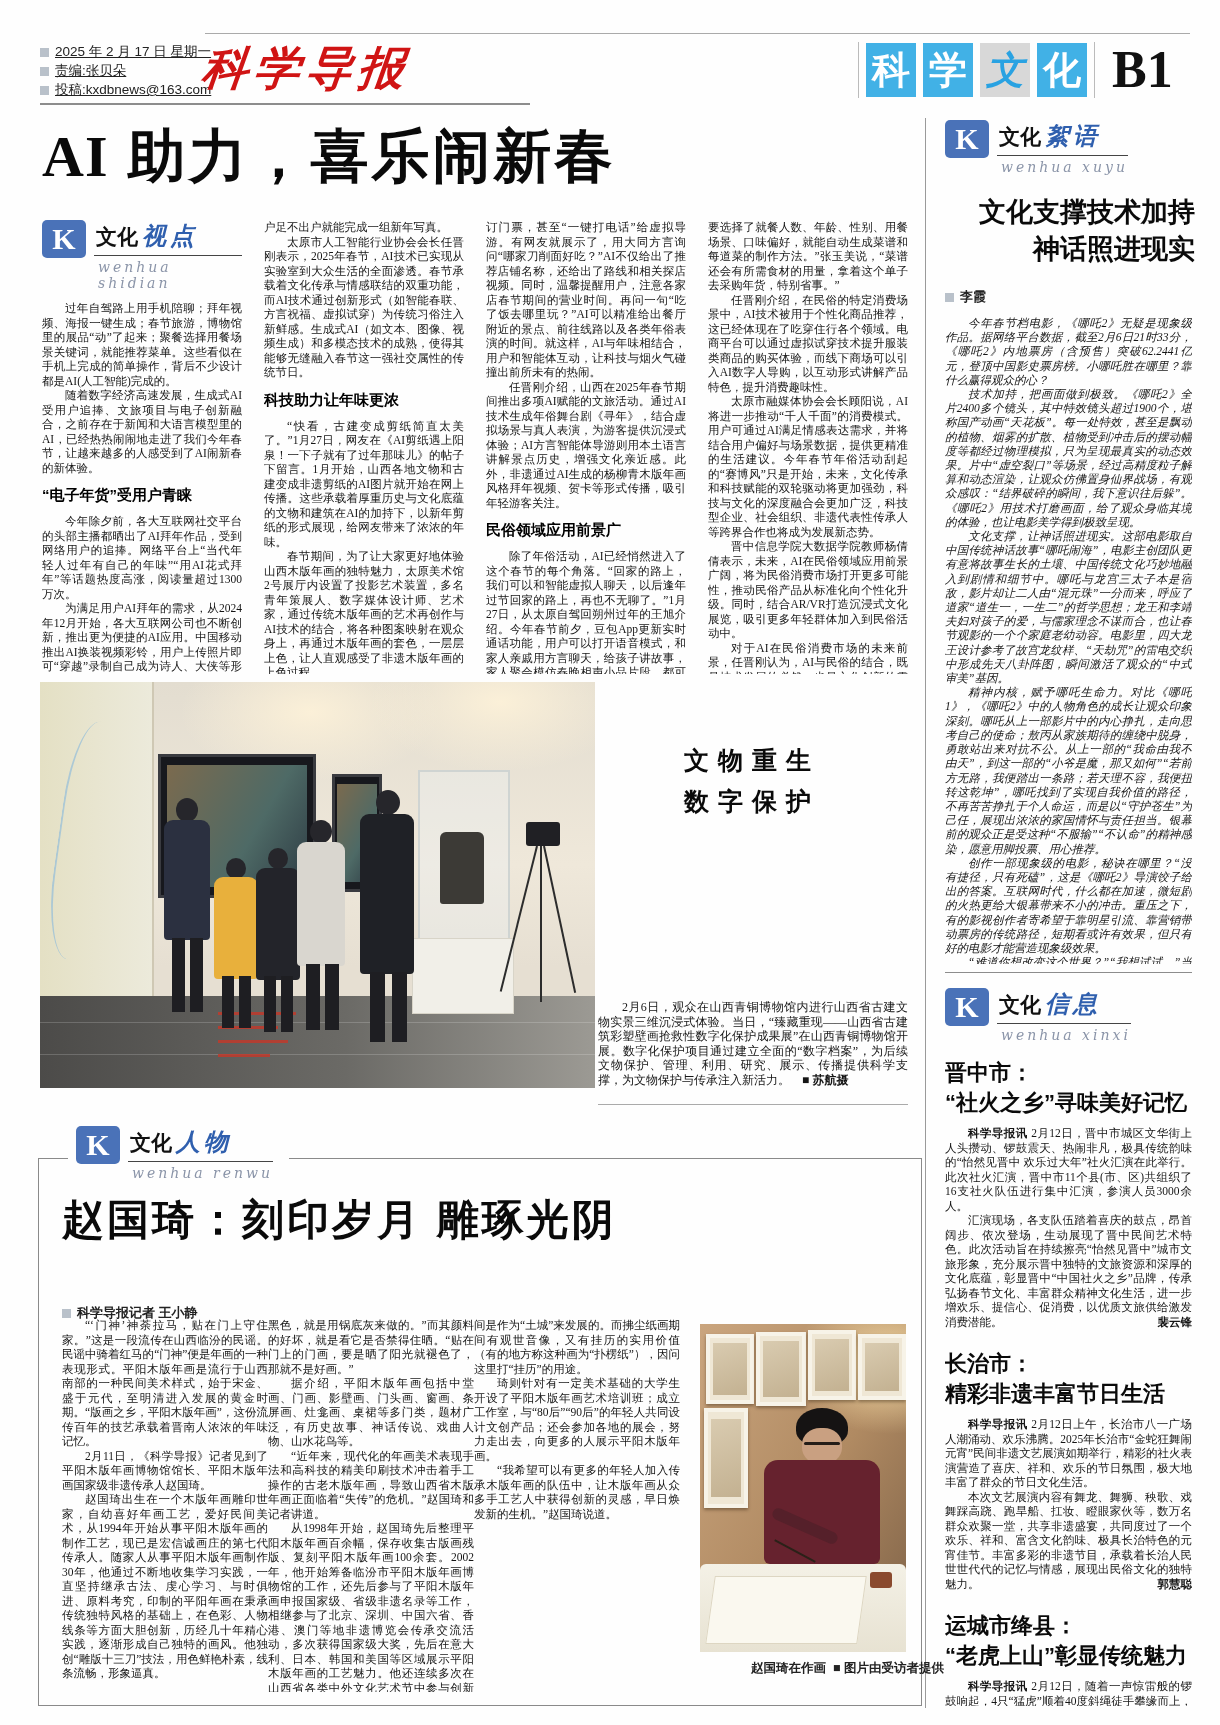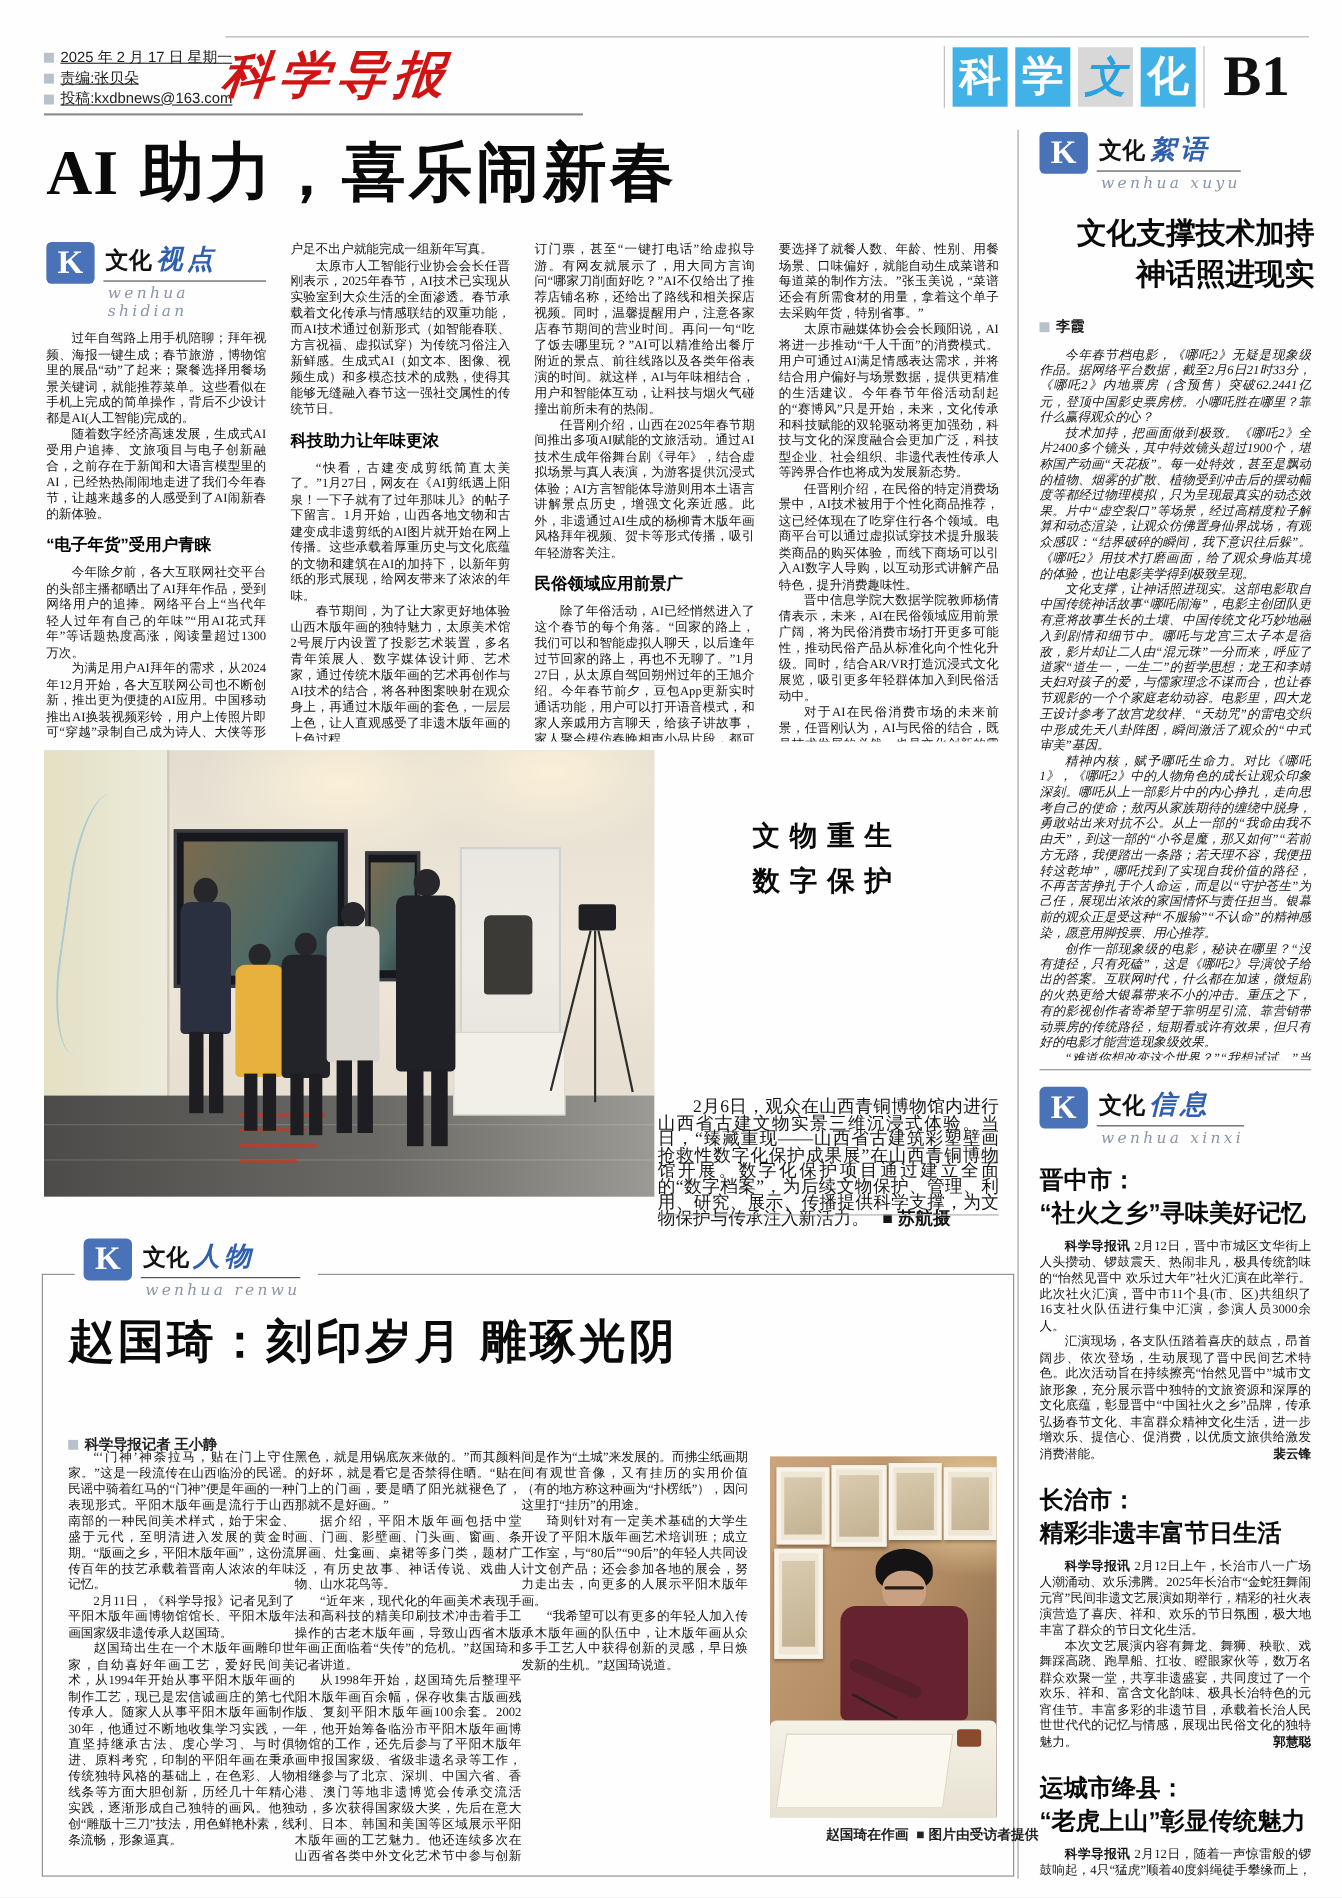--- a/index.html
+++ b/index.html
@@ -42,21 +42,21 @@
   .lead-headline{font-family:"Liberation Sans",sans-serif;font-weight:bold;font-size:58px;
                  letter-spacing:3px;color:#0a0a0a;white-space:nowrap;}
   .lead-headline .en{font-family:"Liberation Serif",serif;letter-spacing:1px;}
   .cap-title{font:bold 25px "Liberation Sans",sans-serif;letter-spacing:9px;line-height:41px;
              text-align:center;color:#0a0a0a;}
   .xuyu-headline{font:bold 27px/37px "Liberation Sans",sans-serif;color:#0a0a0a;}
   .byline{font:bold 13px "Liberation Sans",sans-serif;color:#222;}
   .news h3{margin:0 0 8px;font:bold 22px/30px "Liberation Sans",sans-serif;color:#0a0a0a;}
   .news{margin-bottom:20px;}
   .renwu-headline{font:bold 42px "Liberation Sans",sans-serif;letter-spacing:3px;color:#0a0a0a;white-space:nowrap;}
-  .caption{font-size:16px;line-height:14.5px;text-align:justify;color:#151515;}
+  .caption{font-size:12px;line-height:14.5px;text-align:justify;color:#151515;}
   .credit{font-family:"Liberation Sans",sans-serif;font-weight:bold;margin-left:12px;}
   
   .photo{overflow:hidden;position:absolute;}
   .photo *{position:absolute;}
   .museum{background:linear-gradient(180deg,#e3ddd0 0%,#efe8da 45%,#e6dfd2 70%);}
   .museum .glow{width:260px;height:140px;border-radius:50%;background:radial-gradient(closest-side,#fbf0d8,rgba(251,240,216,0));}
   .museum .mapwall{left:0;top:0;width:112px;height:100%;background:linear-gradient(90deg,#e4e0c4,#eceadb);border-right:2px solid #cfc8b4;}
   .museum .river{left:18px;top:40px;width:70px;height:240px;border-left:2px solid #9fc3d8;border-radius:40% 60% 50% 40%;transform:rotate(8deg);opacity:.8;}
   .museum .floor{left:0;bottom:0;width:100%;height:92px;background:linear-gradient(90deg,#4c4b49 0%,#6b6a66 55%,#9c9a94 100%);}
   .museum .floorline{height:1px;background:rgba(255,255,255,.18);}
@@ -139,22 +139,22 @@
         <p class="para">春节期间，为了让大家更好地体验山西木版年画的独特魅力，太原美术馆2号展厅内设置了投影艺术装置，多名青年策展人、数字媒体设计师、艺术家，通过传统木版年画的艺术再创作与AI技术的结合，将各种图案映射在观众身上，再通过木版年画的套色，一层层上色，让人直观感受了非遗木版年画的上色过程。</p>
       </div>
     <div class="col">
         <p class="para noindent">订门票，甚至“一键打电话”给虚拟导游。有网友就展示了，用大同方言询问“哪家刀削面好吃？”AI不仅给出了推荐店铺名称，还给出了路线和相关探店视频。同时，温馨提醒用户，注意各家店春节期间的营业时间。再问一句“吃了饭去哪里玩？”AI可以精准给出餐厅附近的景点、前往线路以及各类年俗表演的时间。就这样，AI与年味相结合，用户和智能体互动，让科技与烟火气碰撞出前所未有的热闹。</p>
         <p class="para">任晋刚介绍，山西在2025年春节期间推出多项AI赋能的文旅活动。通过AI技术生成年俗舞台剧《寻年》，结合虚拟场景与真人表演，为游客提供沉浸式体验；AI方言智能体导游则用本土语言讲解景点历史，增强文化亲近感。此外，非遗通过AI生成的杨柳青木版年画风格拜年视频、贺卡等形式传播，吸引年轻游客关注。</p>
         <h4 class="subhead">民俗领域应用前景广</h4>
         <p class="para">除了年俗活动，AI已经悄然进入了这个春节的每个角落。“回家的路上，我们可以和智能虚拟人聊天，以后逢年过节回家的路上，再也不无聊了。”1月27日，从太原自驾回朔州过年的王旭介绍。今年春节前夕，豆包App更新实时通话功能，用户可以打开语音模式，和家人亲戚用方言聊天，给孩子讲故事，家人聚会模仿春晚相声小品片段，都可以用豆包语音通话作为辅助。</p>
       </div>
     <div class="col">
         <p class="para noindent">要选择了就餐人数、年龄、性别、用餐场景、口味偏好，就能自动生成菜谱和每道菜的制作方法。”张玉美说，“菜谱还会有所需食材的用量，拿着这个单子去采购年货，特别省事。”</p>
+        <p class="para">任晋刚介绍，在民俗的特定消费场景中，AI技术被用于个性化商品推荐，这已经体现在了吃穿住行各个领域。电商平台可以通过虚拟试穿技术提升服装类商品的购买体验，而线下商场可以引入AI数字人导购，以互动形式讲解产品特色，提升消费趣味性。</p>
         <p class="para">太原市融媒体协会会长顾阳说，AI将进一步推动“千人千面”的消费模式。用户可通过AI满足情感表达需求，并将结合用户偏好与场景数据，提供更精准的生活建议。今年春节年俗活动刮起的“赛博风”只是开始，未来，文化传承和科技赋能的双轮驱动将更加强劲，科技与文化的深度融合会更加广泛，科技型企业、社会组织、非遗代表性传承人等跨界合作也将成为发展新态势。</p>
-        <p class="para">任晋刚介绍，在民俗的特定消费场景中，AI技术被用于个性化商品推荐，这已经体现在了吃穿住行各个领域。电商平台可以通过虚拟试穿技术提升服装类商品的购买体验，而线下商场可以引入AI数字人导购，以互动形式讲解产品特色，提升消费趣味性。</p>
         <p class="para">晋中信息学院大数据学院教师杨倩倩表示，未来，AI在民俗领域应用前景广阔，将为民俗消费市场打开更多可能性，推动民俗产品从标准化向个性化升级。同时，结合AR/VR打造沉浸式文化展览，吸引更多年轻群体加入到民俗活动中。</p>
         <p class="para">对于AI在民俗消费市场的未来前景，任晋刚认为，AI与民俗的结合，既是技术发展的必然，也是文化创新的需求。山西省通过文旅、消费、通信等多领域的AI实践，展现了技术与传统融合的潜力。未来，随着技术迭代与政策支持，AI将在民俗消费中扮演更核心的角色，既守护文化根脉，又开拓商业新局。</p>
       </div>
   </div>
 
   <div class="photo museum" style="left:40px;top:682px;width:555px;height:406px;">
     <div class="glow" style="left:140px;top:-40px;"></div>
     <div class="glow" style="left:330px;top:-50px;"></div>
     <div class="mapwall">
         <div class="river"></div>

